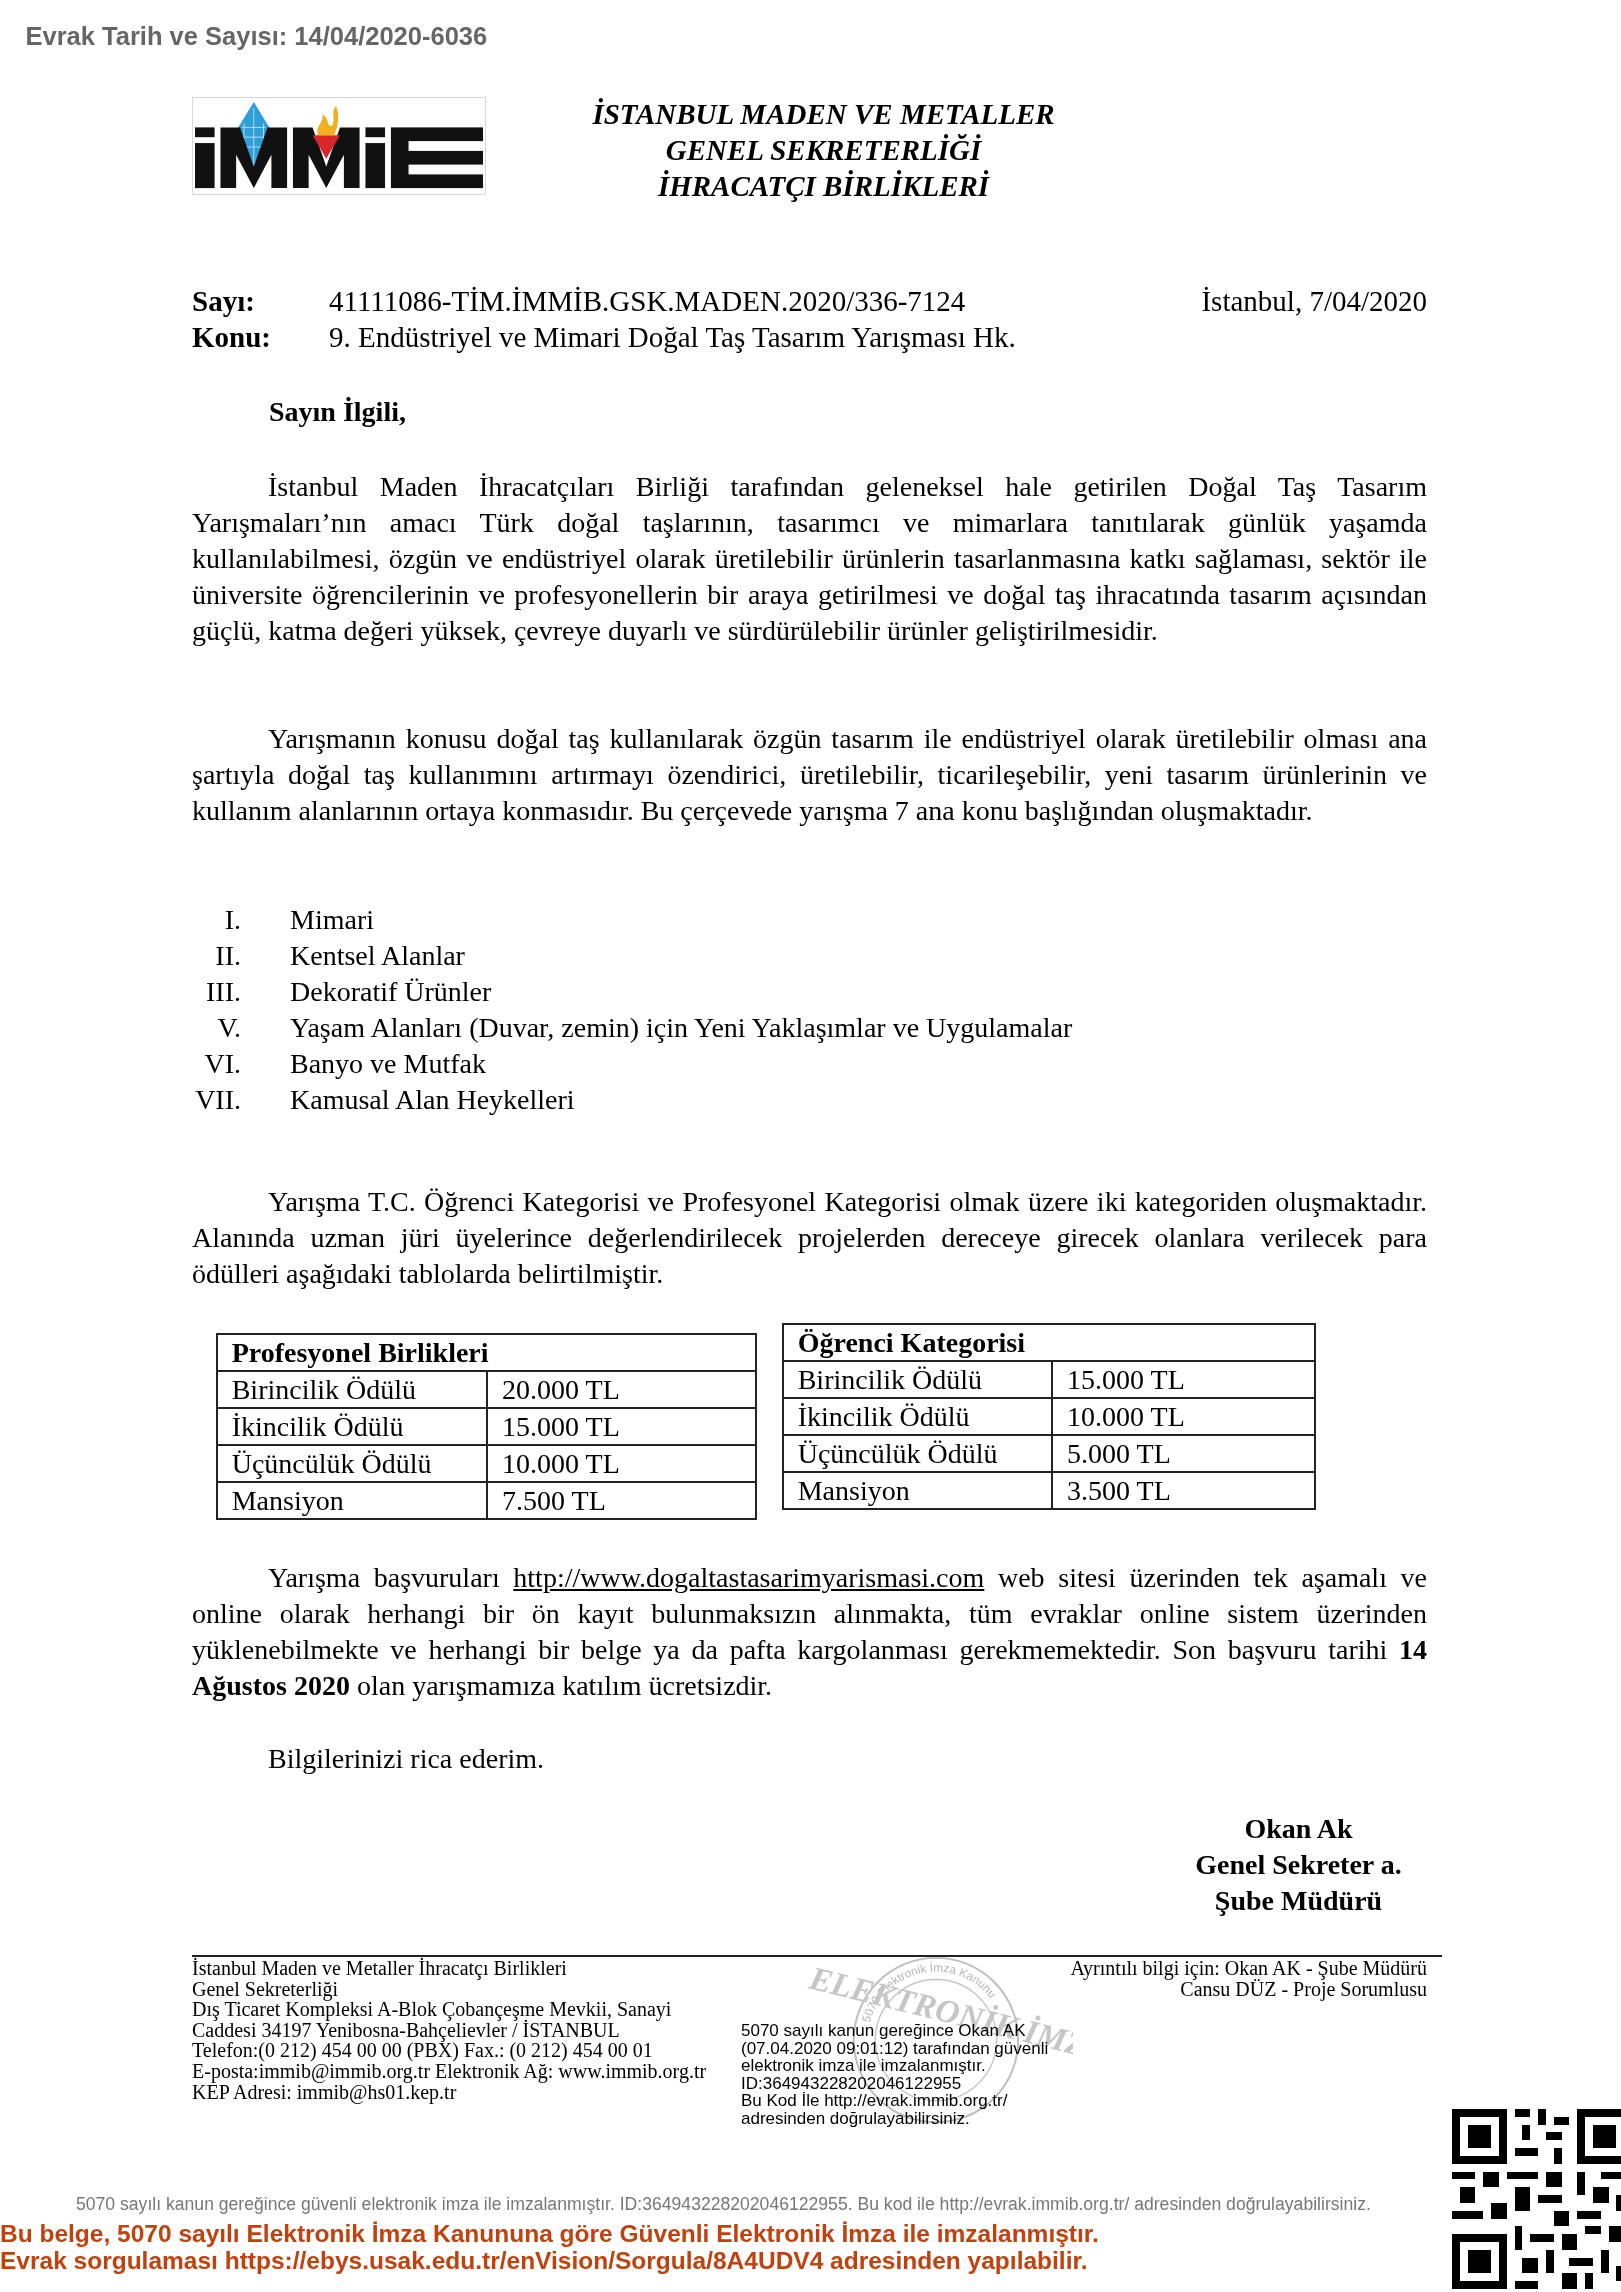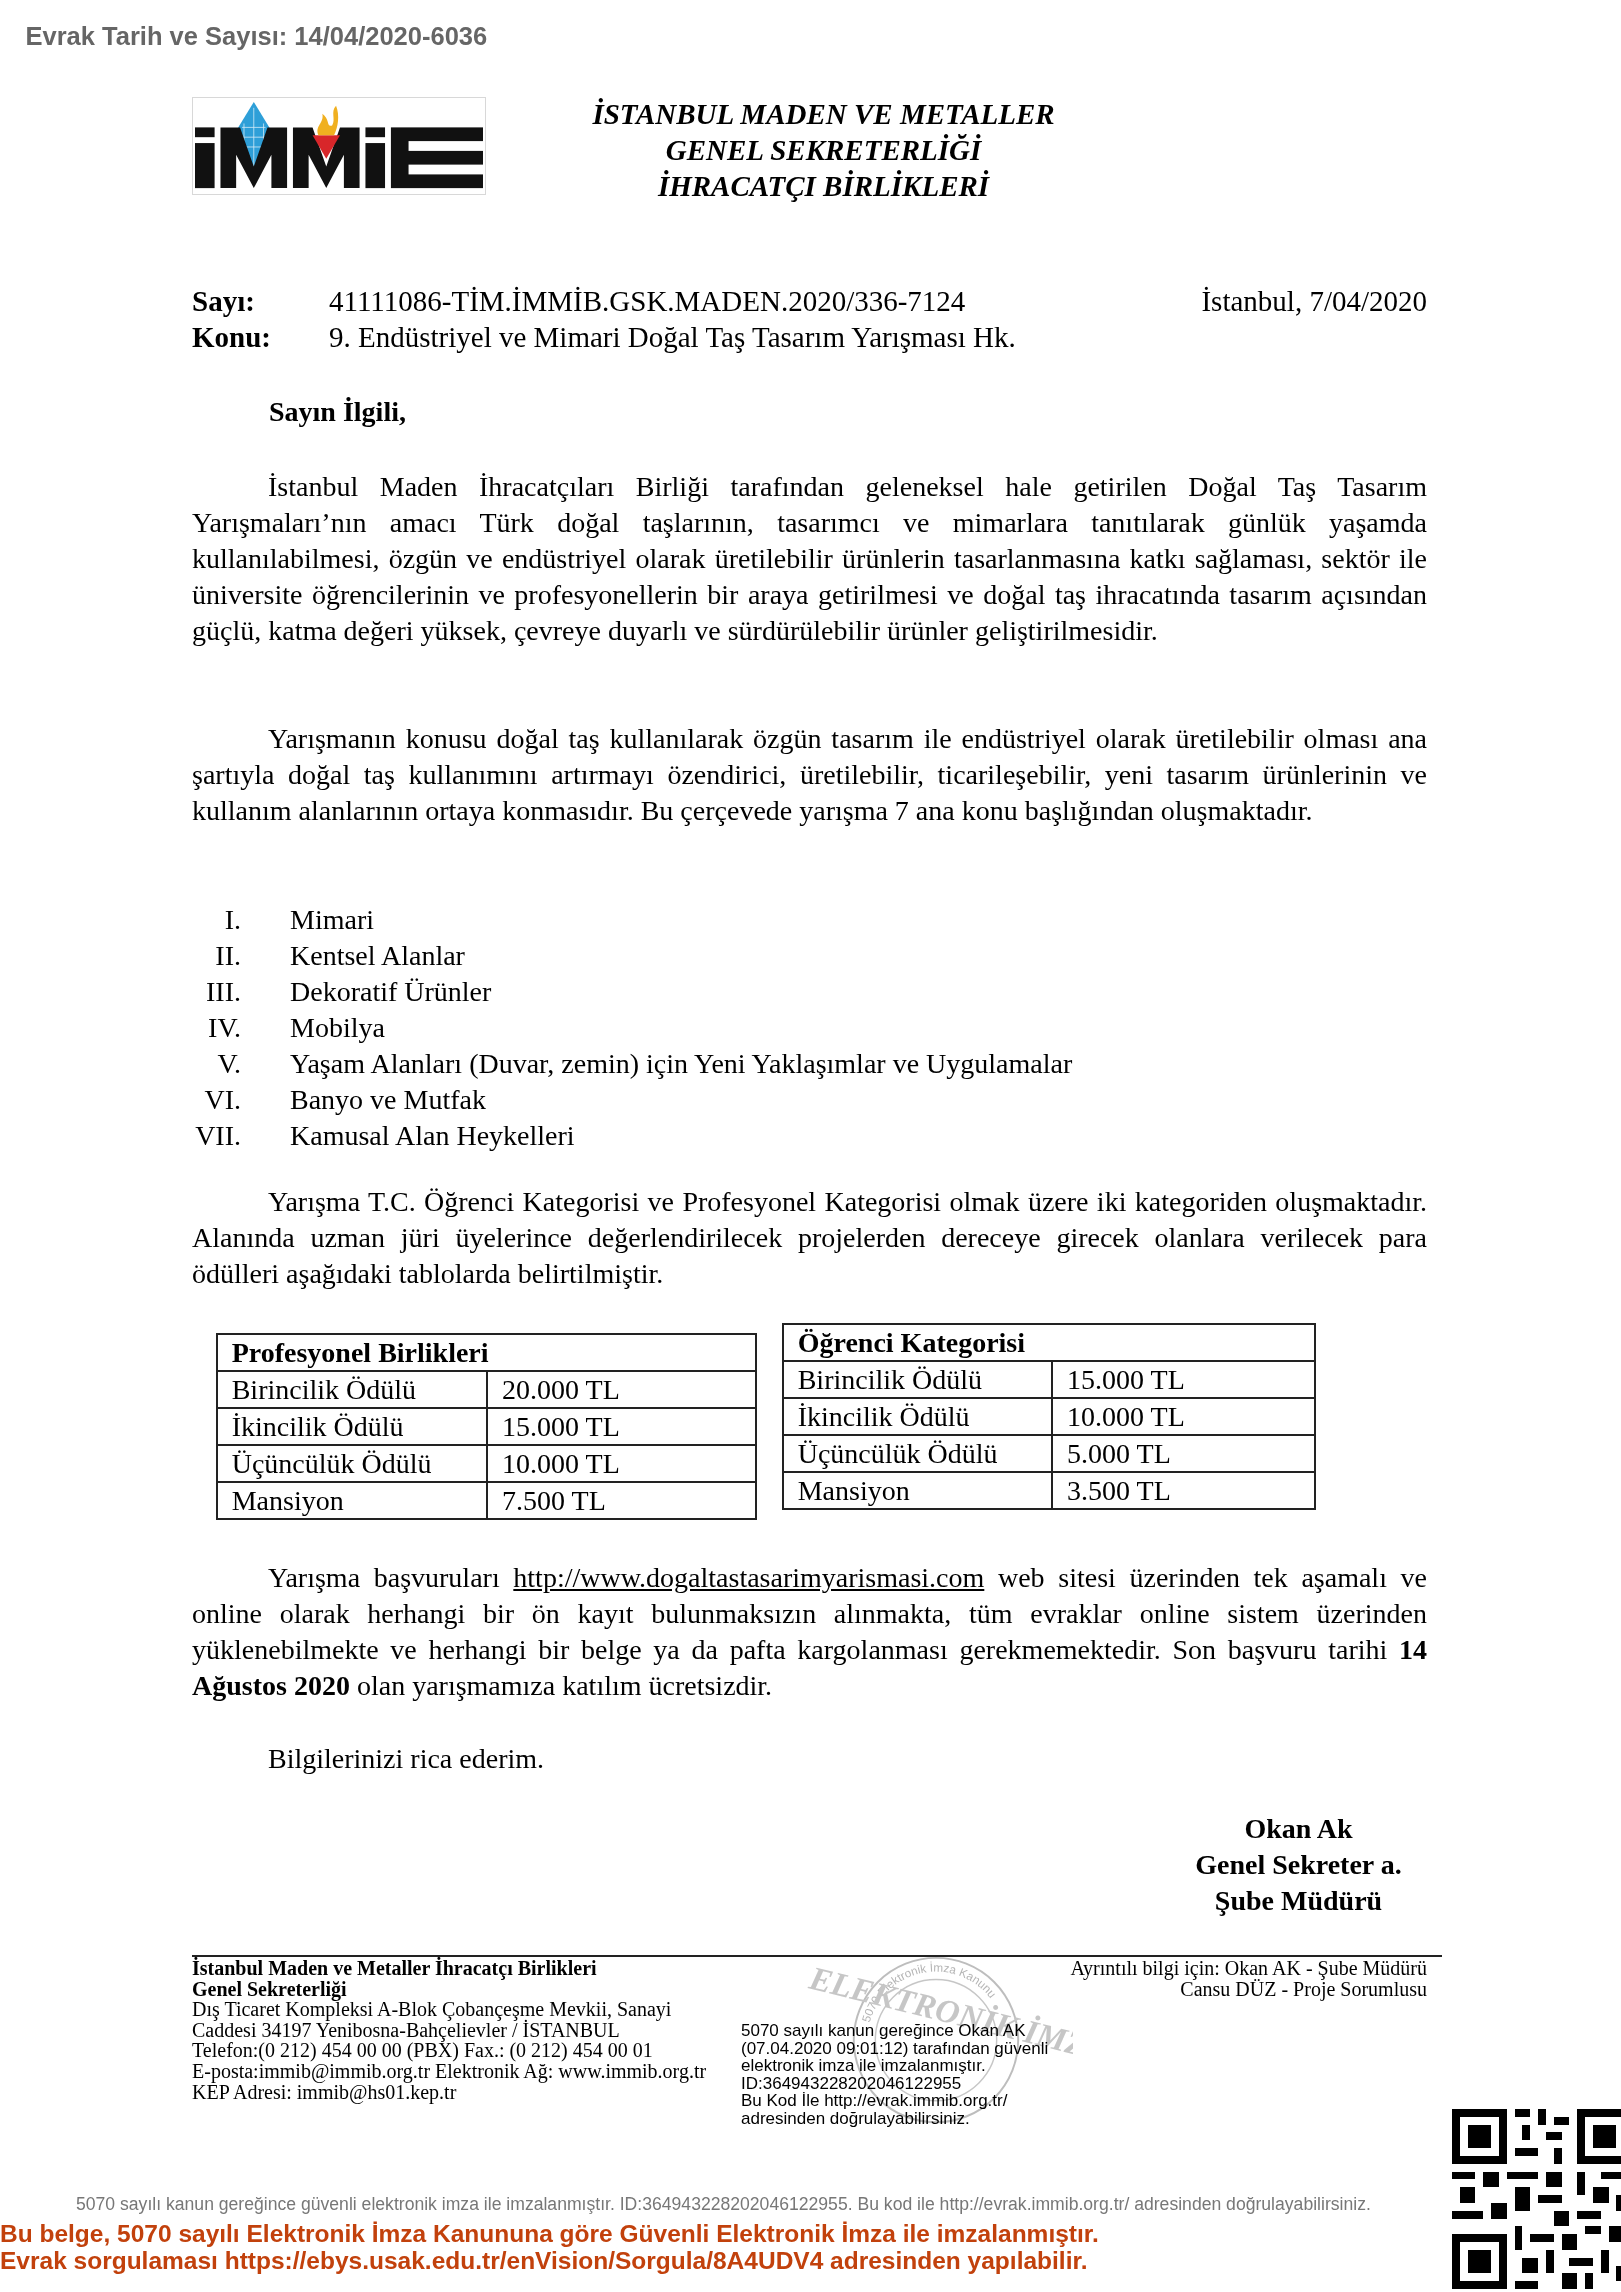--- a/index.html
+++ b/index.html
@@ -36,21 +36,21 @@
   .tbl-stu table { width: 534px; }
   .tbl-stu td.c1 { width: 240px; }
 
   .link { text-decoration: underline; }
   .bold { font-weight: bold; }
 
   .sign { left: 1127px; top: 1811px; width: 343px; text-align: center; font-weight: bold; font-size: 28px; line-height: 36px; }
 
   .footer-rule { left: 192px; top: 1955px; width: 1250px; height: 0; border-top: 2px solid #222; }
   .footer-left { left: 192px; top: 1958px; font-size: 20px; line-height: 20.6px; white-space: nowrap; }
-  .footer-left .b { font-weight: bold; }
+  .footer-left .b { font-weight: normal; }
   .footer-right { left: 980px; top: 1958px; width: 447px; text-align: right; font-size: 20px; line-height: 20.6px; }
 
   .esign { left: 741px; top: 2022px; font-family: "Liberation Sans", sans-serif; font-size: 17px; line-height: 17.6px; white-space: nowrap; }
   .seal { left: 799px; top: 1950px; width: 274px; height: 186px; opacity: 0.55; }
   .seal svg { width: 100%; height: 100%; }
 
   .verify-small { left: 76px; top: 2194px; font-family: "Liberation Sans", sans-serif; font-size: 17.6px; color: #777; white-space: nowrap; }
   .verify-big { left: 0px; top: 2220px; font-family: "Liberation Sans", sans-serif; font-weight: bold; font-size: 24.5px; line-height: 27.4px; color: #c2410c; white-space: nowrap; }
 
   .qr { left: 1444px; top: 2101px; width: 177px; height: 191px; overflow: hidden; }
@@ -118,24 +118,20 @@
       <span class="topic-num">I.</span>
       <span class="topic-label">Mimari</span>
     </div>
   <div class="topic-item">
       <span class="topic-num">II.</span>
       <span class="topic-label">Kentsel Alanlar</span>
     </div>
   <div class="topic-item">
       <span class="topic-num">III.</span>
       <span class="topic-label">Dekoratif Ürünler</span>
-    </div>
-  <div class="topic-item">
-      <span class="topic-num">IV.</span>
-      <span class="topic-label">Mobilya</span>
     </div>
   <div class="topic-item">
       <span class="topic-num">V.</span>
       <span class="topic-label">Yaşam Alanları (Duvar, zemin) için Yeni Yaklaşımlar ve Uygulamalar</span>
     </div>
   <div class="topic-item">
       <span class="topic-num">VI.</span>
       <span class="topic-label">Banyo ve Mutfak</span>
     </div>
   <div class="topic-item">

